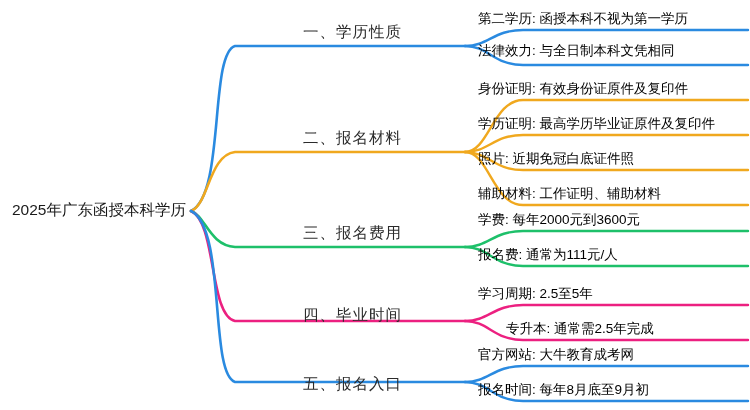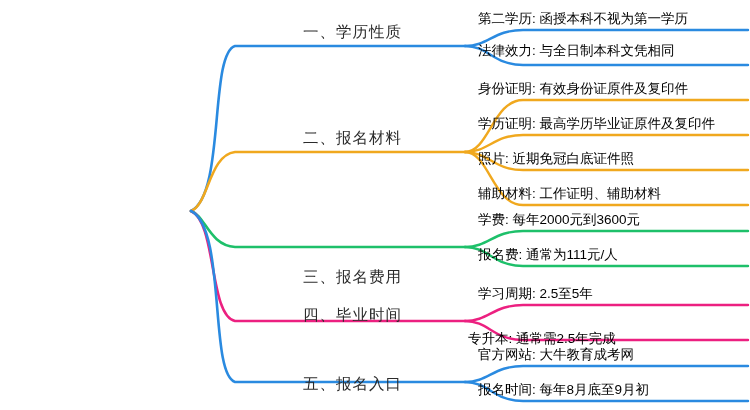--- a/index.html
+++ b/index.html
@@ -175,34 +175,35 @@
             493 366,
             523 366
           L 748 366" fill="none" stroke="#2a8ae0" stroke-width="2.4" stroke-linecap="round" stroke-linejoin="round"></path>
       <path d="M 465 382
           C 489 382,
             493 401,
             523 401
           L 748 401" fill="none" stroke="#2a8ae0" stroke-width="2.4" stroke-linecap="round" stroke-linejoin="round"></path>
     </svg>
 
+  <div class="node-label" id="root-title">2025年广东函授本科学历</div>
 
   <div id="labels-layer">
       <div class="node-label branch-label" style="left: 303px; top: 24px;">一、学历性质</div>
       <div class="node-label leaf-label" style="left: 478px; top: 12px;">第二学历: 函授本科不视为第一学历</div>
       <div class="node-label leaf-label" style="left: 478px; top: 44px;">法律效力: 与全日制本科文凭相同</div>
       <div class="node-label branch-label" style="left: 303px; top: 130px;">二、报名材料</div>
       <div class="node-label leaf-label" style="left: 478px; top: 82px;">身份证明: 有效身份证原件及复印件</div>
       <div class="node-label leaf-label" style="left: 478px; top: 117px;">学历证明: 最高学历毕业证原件及复印件</div>
       <div class="node-label leaf-label" style="left: 478px; top: 152px;">照片: 近期免冠白底证件照</div>
       <div class="node-label leaf-label" style="left: 478px; top: 187px;">辅助材料: 工作证明、辅助材料</div>
-      <div class="node-label branch-label" style="left: 303px; top: 225px; margin-top: 44px;">三、报名费用</div>
+      <div class="node-label branch-label" style="left: 303px; top: 225px;">三、报名费用</div>
       <div class="node-label leaf-label" style="left: 478px; top: 213px;">学费: 每年2000元到3600元</div>
       <div class="node-label leaf-label" style="left: 478px; top: 248px;">报名费: 通常为111元/人</div>
       <div class="node-label branch-label" style="left: 303px; top: 299px; margin-top: 8px;">四、毕业时间</div>
       <div class="node-label leaf-label" style="left: 478px; top: 287px;">学习周期: 2.5至5年</div>
-      <div class="node-label leaf-label" style="left: 468px; top: 322px; margin-top: 10px;">专升本: 通常需2.5年完成</div>
+      <div class="node-label leaf-label" style="left: 506px; top: 322px;">专升本: 通常需2.5年完成</div>
       <div class="node-label branch-label" style="left: 303px; top: 376px;">五、报名入口</div>
       <div class="node-label leaf-label" style="left: 478px; top: 348px;">官方网站: 大牛教育成考网</div>
       <div class="node-label leaf-label" style="left: 478px; top: 383px;">报名时间: 每年8月底至9月初</div>
     </div>
 
 </div>
 
 </body></html>

